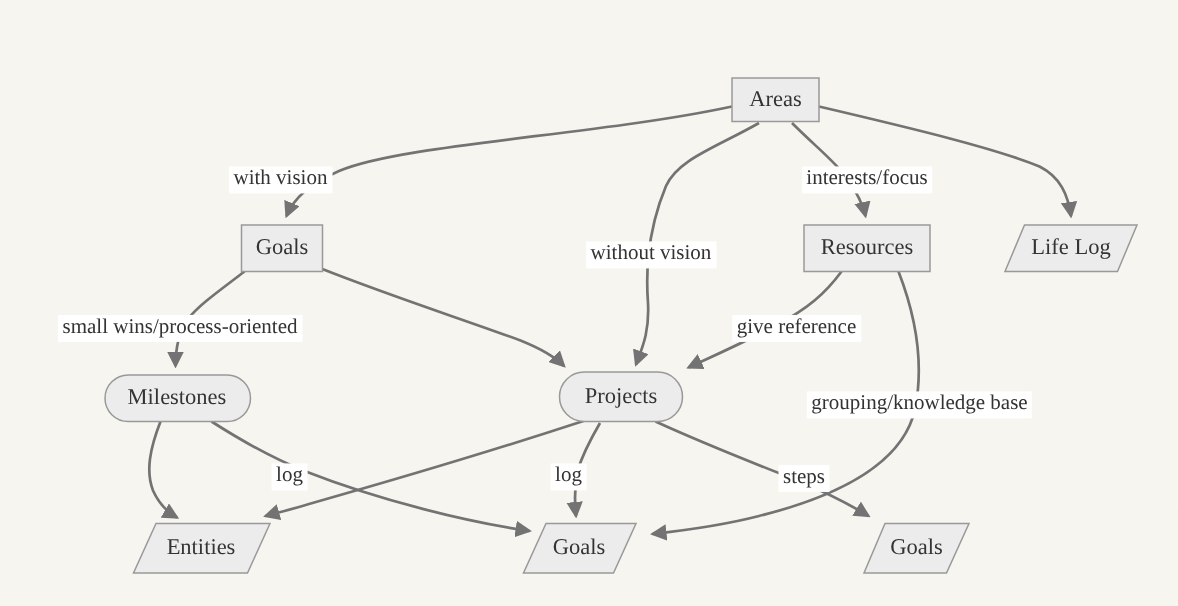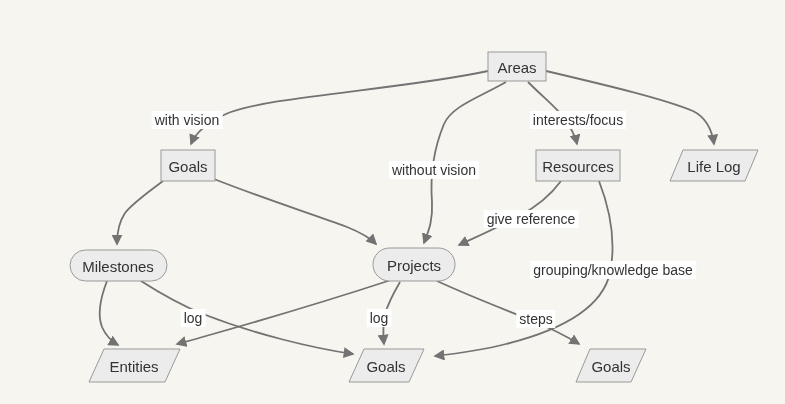--- a/index.html
+++ b/index.html
@@ -34,30 +34,32 @@
     stroke-width:1px;
   }
   .arrow-head{fill:var(--edge-color);}
   .node-label{
     position:absolute;
     transform:translate(-50%,-50%);
     font-size:15px;
     color:var(--text-color);
     white-space:nowrap;
     line-height:1;
+    font-family:Liberation Serif, serif;
   }
   .edge-label{
     position:absolute;
     transform:translate(-50%,-50%);
     background:var(--label-bg);
     padding:1px 3px;
     font-size:14px;
     color:var(--text-color);
     white-space:nowrap;
     line-height:1.15;
+    font-family:Liberation Serif, serif;
   }
 </style>
 </head>
 <body>
 
 <div class="canvas">
 
   <svg class="diagram" width="785" height="404" viewBox="0 0 785 404">
     <defs>
       <marker id="arrow" viewBox="0 0 10 10" refX="8.5" refY="5" markerUnits="userSpaceOnUse" markerWidth="11" markerHeight="11" orient="auto">
@@ -96,19 +98,20 @@
   <div class="node-label" style="left:714px;top:166px">Life Log</div>
   <div class="node-label" style="left:118px;top:266px">Milestones</div>
   <div class="node-label" style="left:414px;top:265px">Projects</div>
   <div class="node-label" style="left:134px;top:366px">Entities</div>
   <div class="node-label" style="left:386px;top:366px">Goals</div>
   <div class="node-label" style="left:611px;top:366px">Goals</div>
 
   <div class="edge-label" style="left:187px;top:120px">with vision</div>
   <div class="edge-label" style="left:578px;top:120px">interests/focus</div>
   <div class="edge-label" style="left:434px;top:170px">without vision</div>
+  <div class="edge-label" style="left:120px;top:219px">small wins/process-oriented</div>
   <div class="edge-label" style="left:531px;top:219px">give reference</div>
   <div class="edge-label" style="left:613px;top:270px">grouping/knowledge base</div>
   <div class="edge-label" style="left:193px;top:318px">log</div>
   <div class="edge-label" style="left:379px;top:318px">log</div>
   <div class="edge-label" style="left:536px;top:319px">steps</div>
 
 </div>
 
 </body></html>

